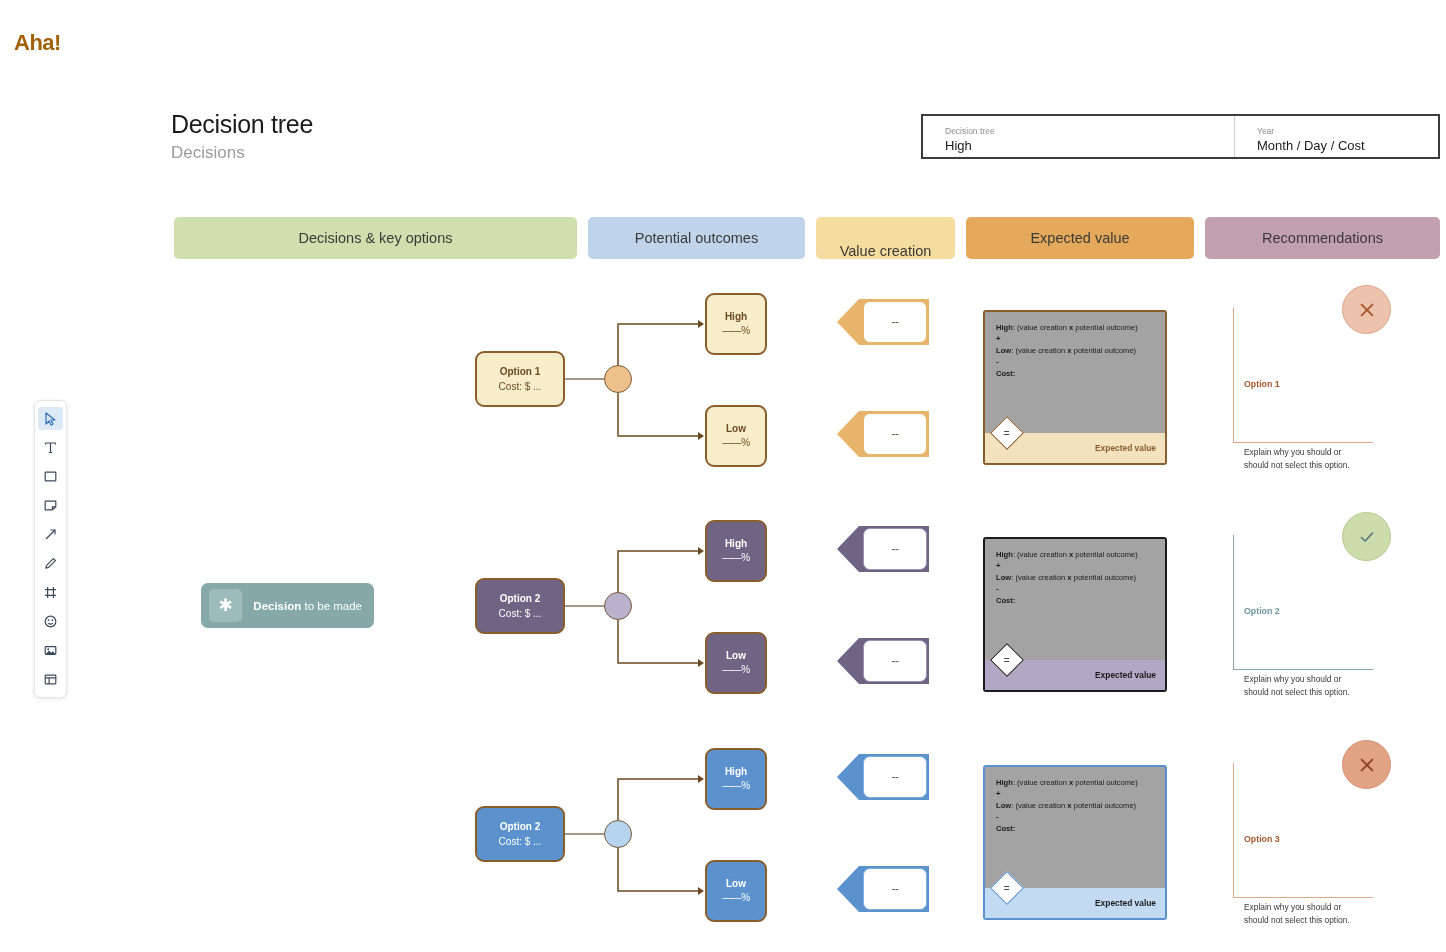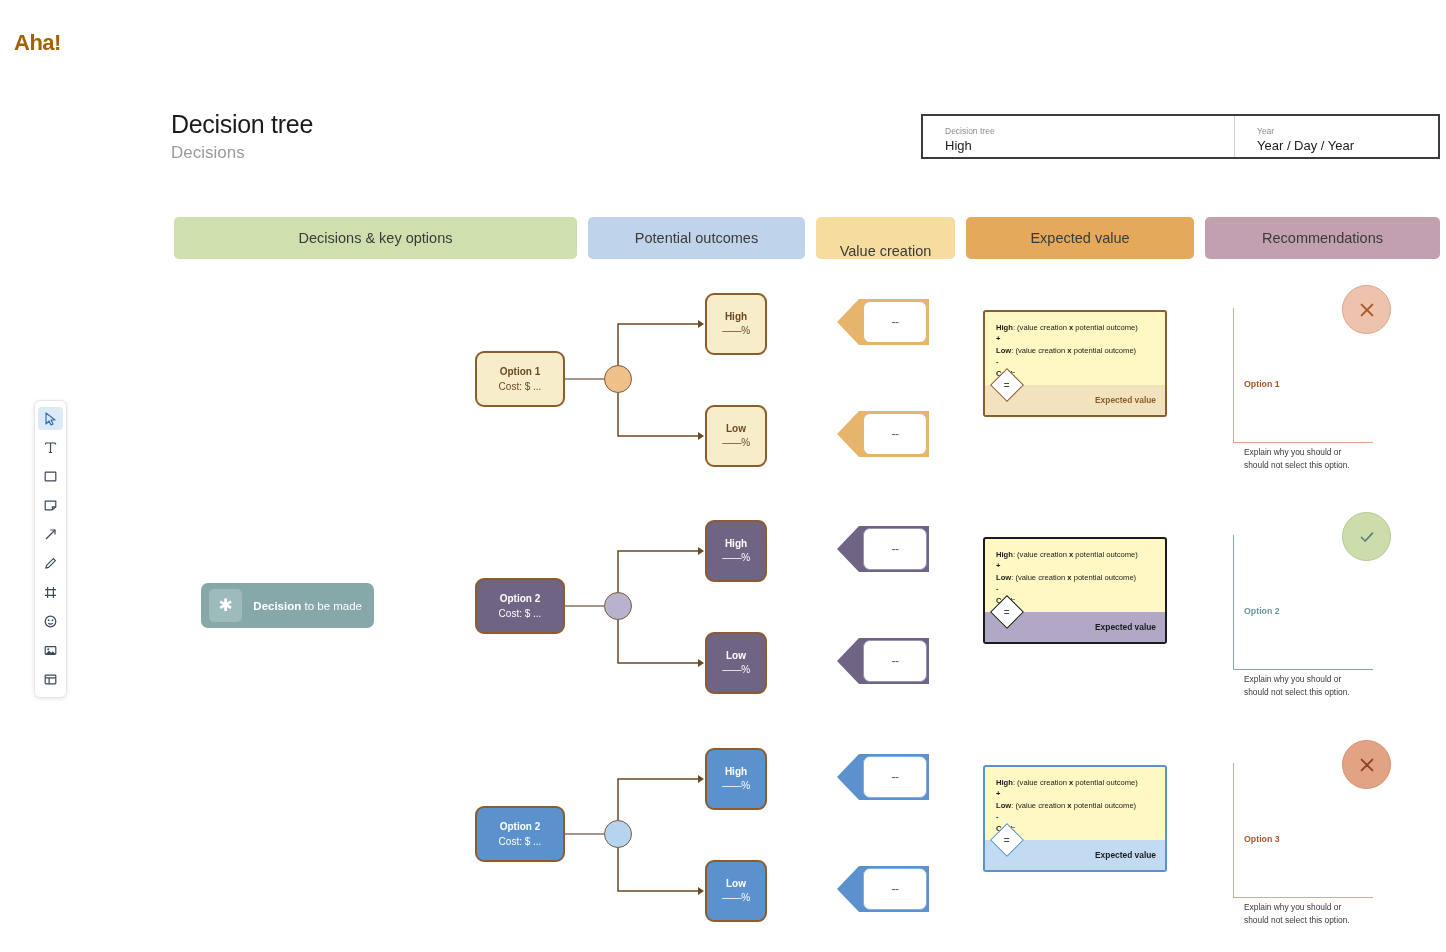--- a/index.html
+++ b/index.html
@@ -102,22 +102,22 @@
   }
   .valshape .card {
     position: absolute; left: 26px; top: 2px; right: 2px; bottom: 2px;
     background: #ffffff; border-radius: 7px;
     display: flex; align-items: center; justify-content: center;
     font-size: 12px; color: #6b5a45; letter-spacing: -0.5px;
   }
 
   
   .ev-box {
-    position: absolute; width: 184px; height: 107px;
-    background: #fef9c3; border-radius: 3px; overflow: visible;
+    position: absolute; width: 184px; height: 155px;
+    background: #a3a3a3; border-radius: 3px; overflow: visible;
   }
   .ev-body { padding: 10px 11px 0 11px; }
   .ev-line { font-size: 7.6px; color: #1b1b1b; line-height: 11.4px; }
   .ev-line b { font-weight: bold; }
   .ev-foot {
     position: absolute; left: 0; right: 0; bottom: 0; height: 30px;
     display: flex; align-items: center; justify-content: flex-end;
     padding-right: 9px; font-size: 8.4px; font-weight: bold;
   }
   .ev-diamond {
@@ -152,21 +152,21 @@
   <div class="doc-sub">Decisions</div>
 </div>
 
 <div class="meta-box">
   <div class="meta-cell first">
     <div class="meta-label">Decision tree</div>
     <div class="meta-value">High</div>
   </div>
   <div class="meta-cell second">
     <div class="meta-label">Year</div>
-    <div class="meta-value">Year / Day / Year</div>
+    <div class="meta-value">Month / Day / Cost</div>
   </div>
 </div>
 
 <div id="column-headers">
     <div class="col-head" style="left: 174px; top: 217px; width: 403px; background: rgb(207, 223, 174);">
       <span>Decisions &amp; key options</span>
     </div>
     <div class="col-head" style="left: 588px; top: 217px; width: 217px; background: rgb(191, 211, 234);">
       <span>Potential outcomes</span>
     </div>

